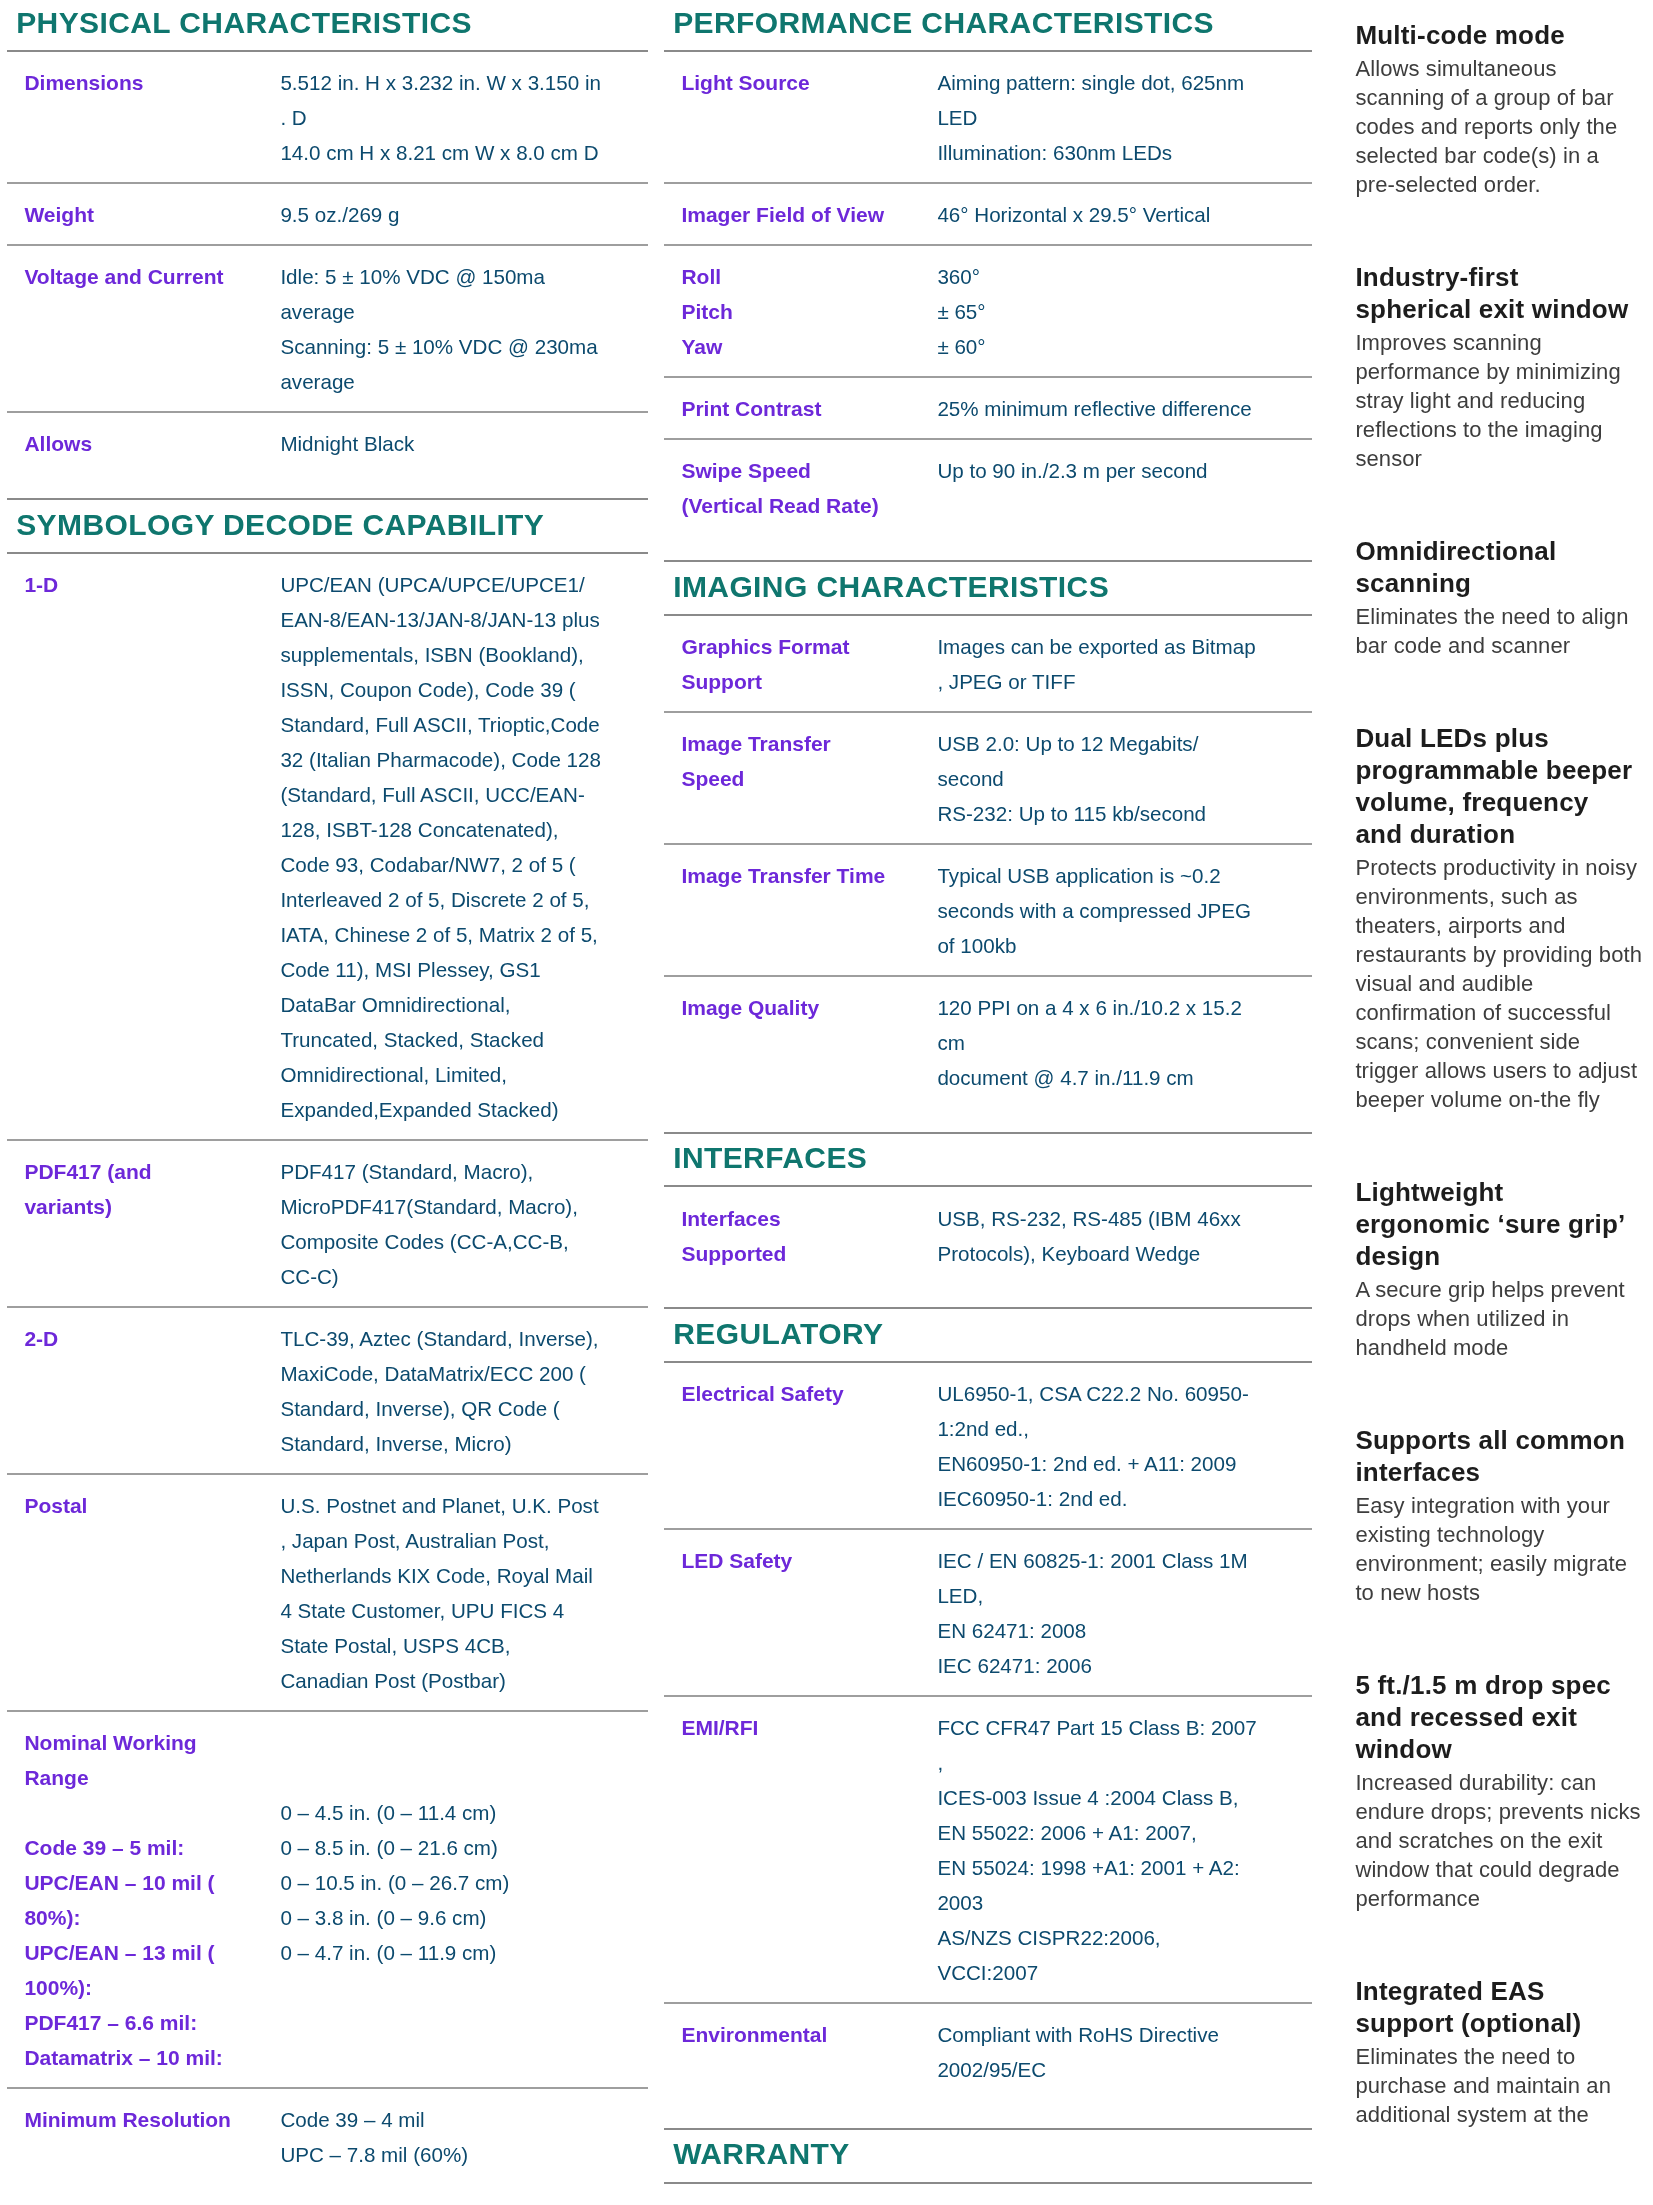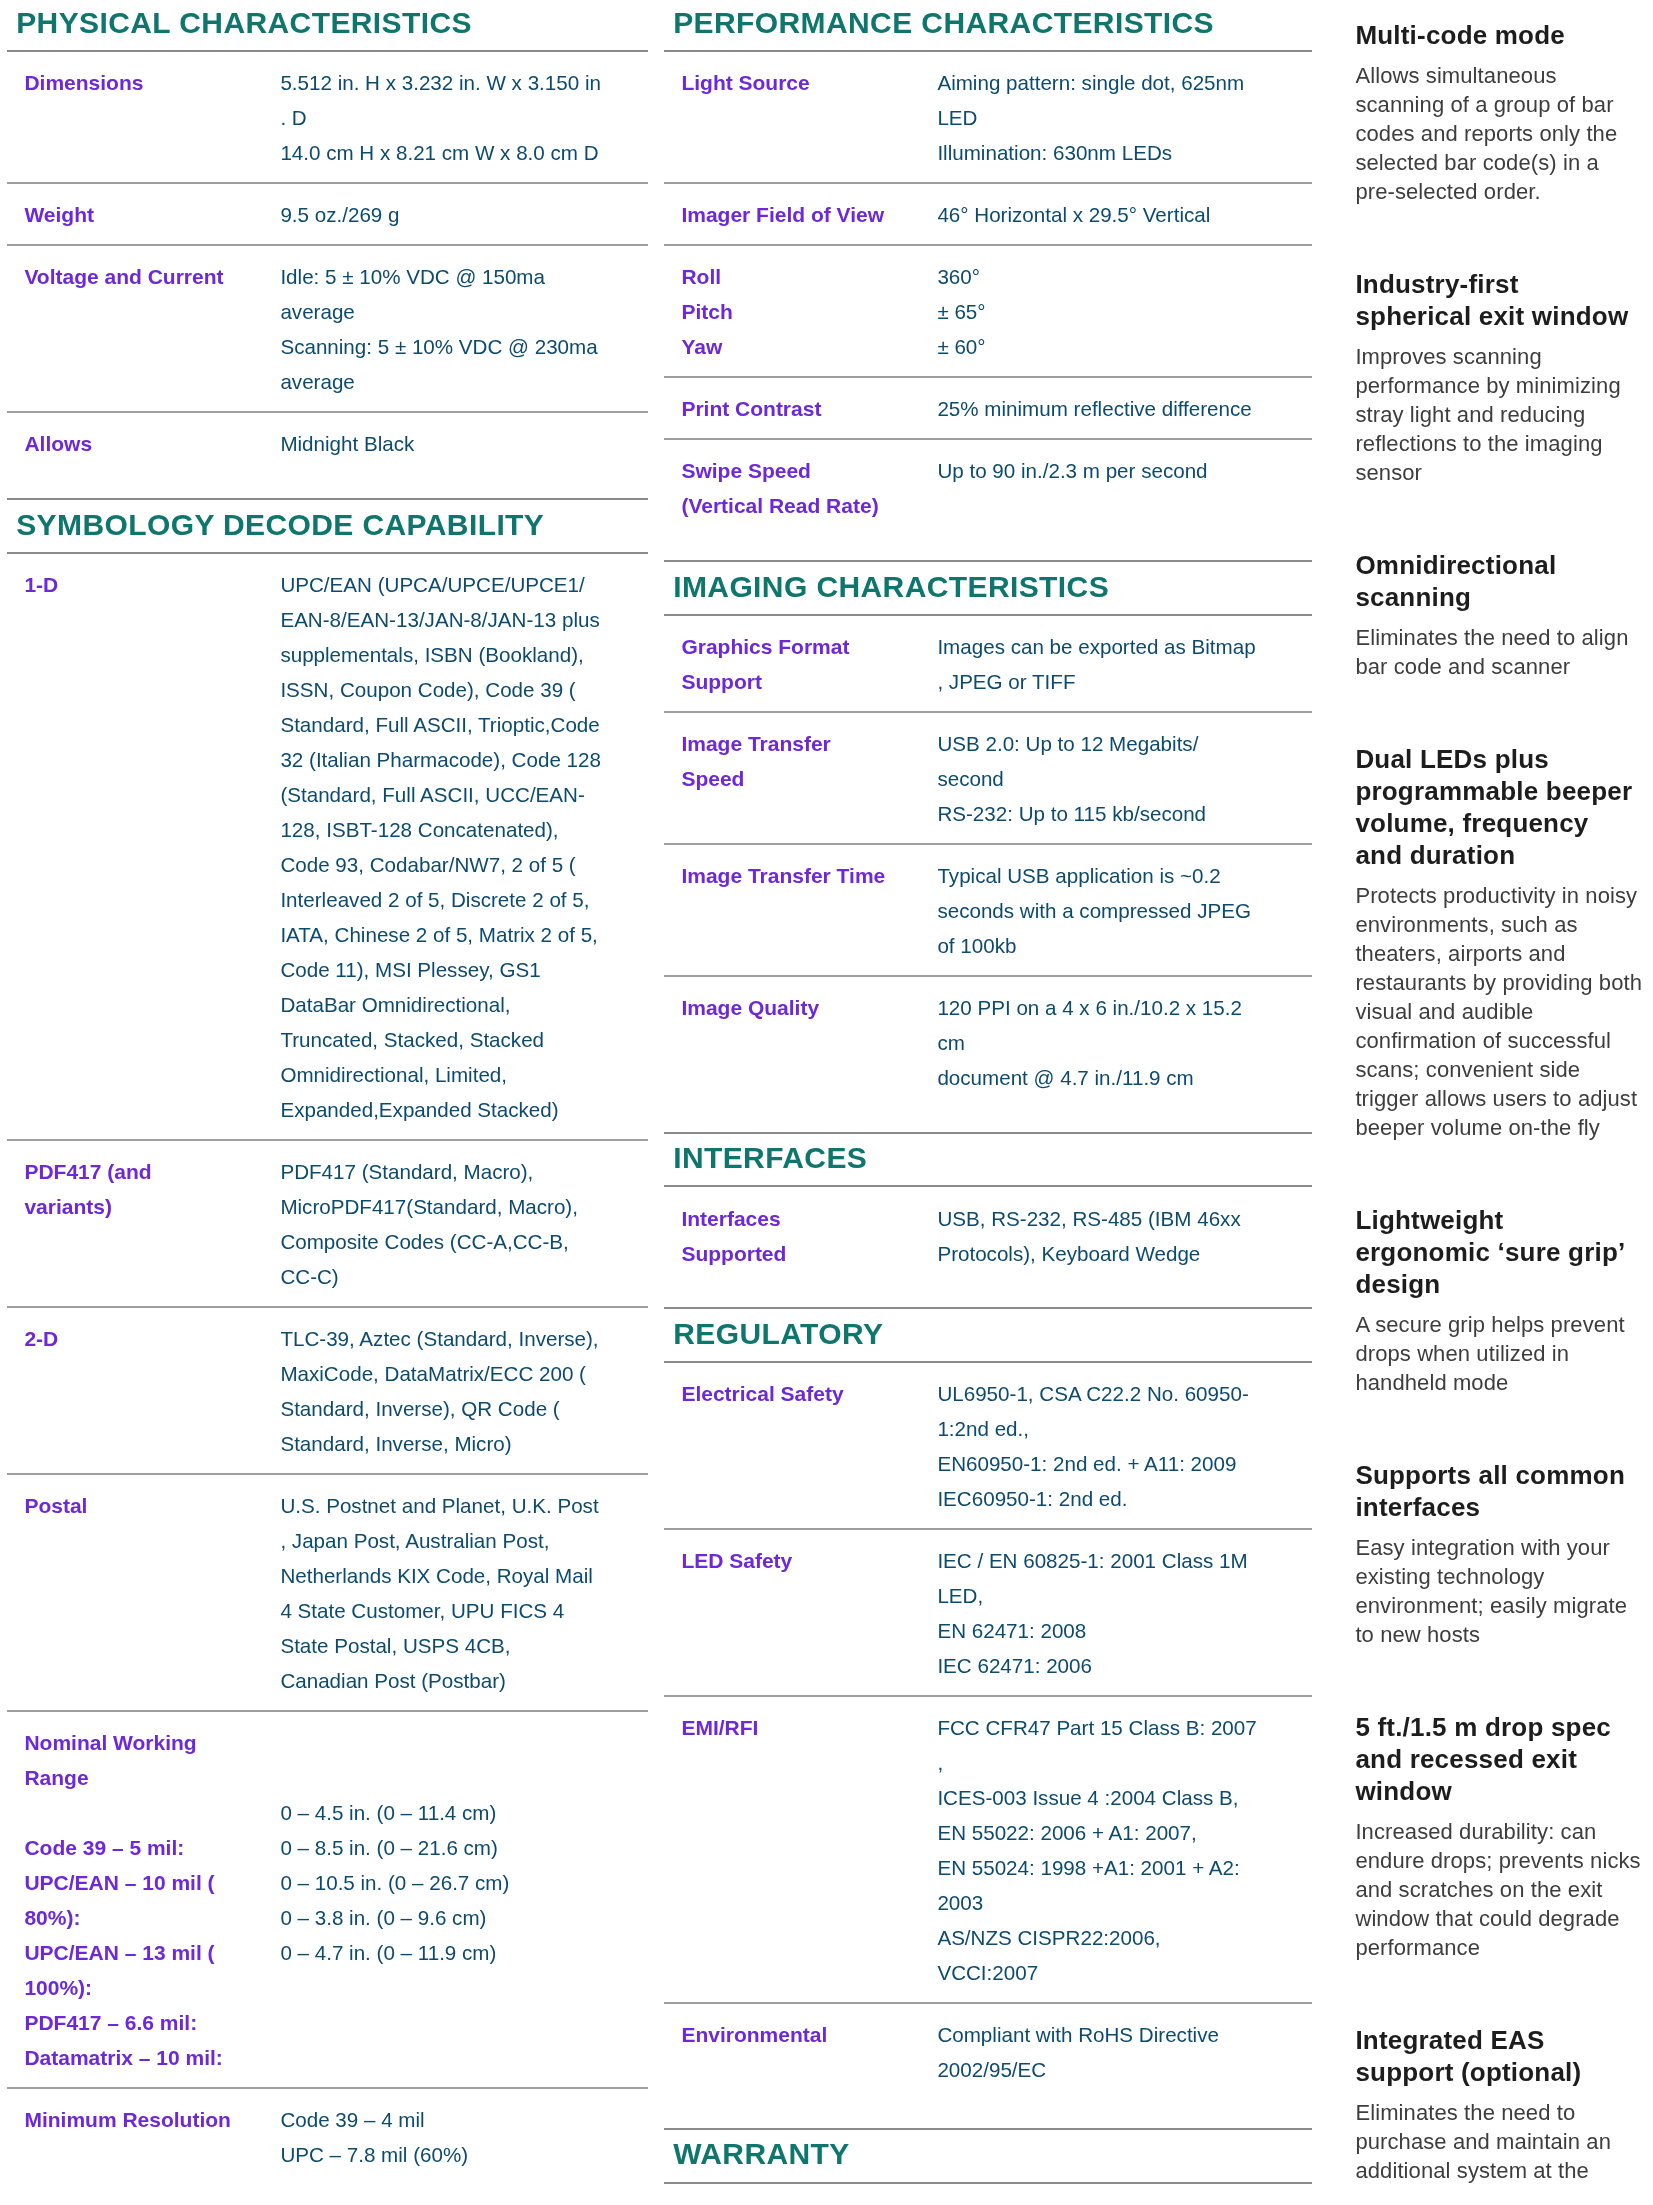--- a/index.html
+++ b/index.html
@@ -36,21 +36,21 @@
     font-weight:bold;color:#8b8b8b;font-size:22px;line-height:29px;padding:17.6px 0 0 8.8px;
   }
 
   .feature{margin-top:62px;}
   .feature.first{margin-top:0;}
   .feature-heading{
     font-size:26px;line-height:32px;font-weight:bold;color:#1d1d1d;
     letter-spacing:0.2px;white-space:pre-line;
   }
   .feature-body{
-    margin-top:10px;font-size:22px;line-height:29px;color:#3d3d3d;
+    margin-top:3px;font-size:22px;line-height:29px;color:#3d3d3d;
     letter-spacing:0.1px;white-space:pre-line;
   }
 </style>
 </head>
 <body>
 
 <div class="page">
   <div class="col col-left" id="col-left">
       <section class="section first">
         <div class="section-header">PHYSICAL CHARACTERISTICS</div>

